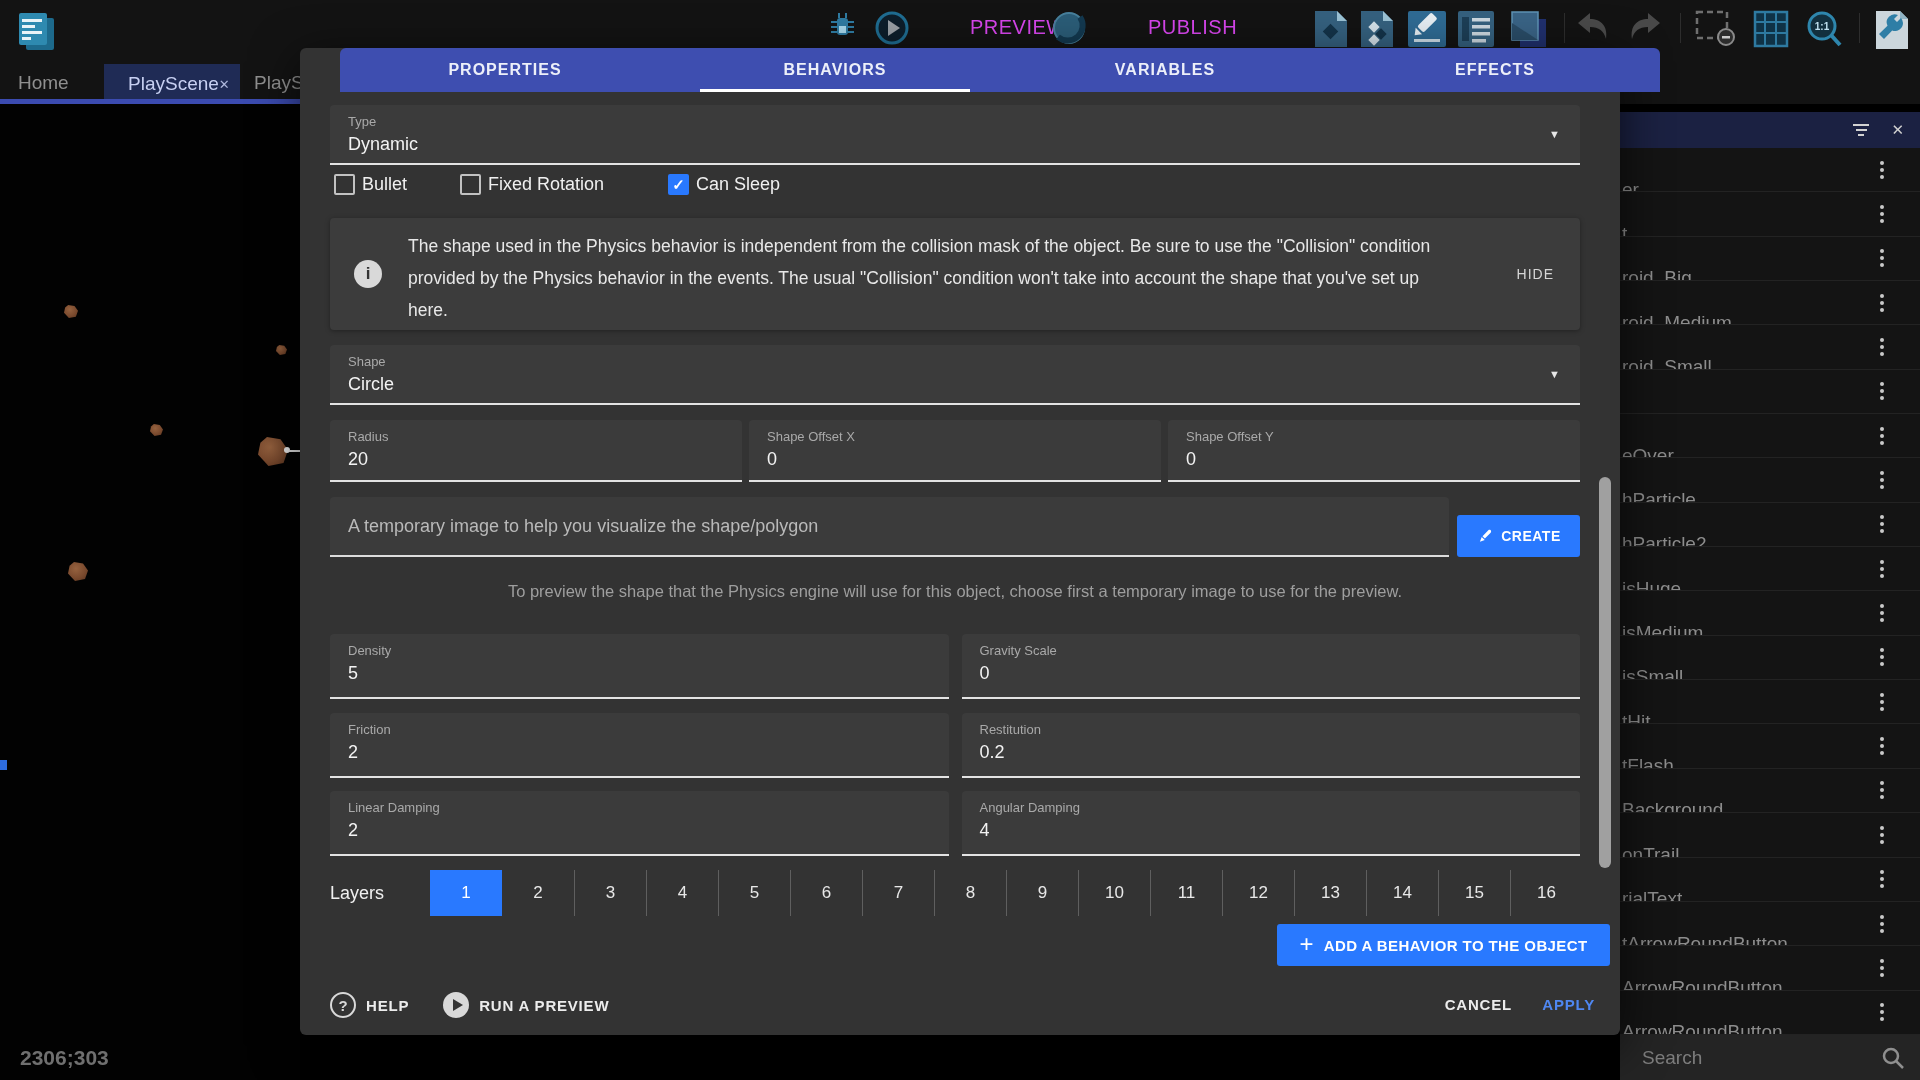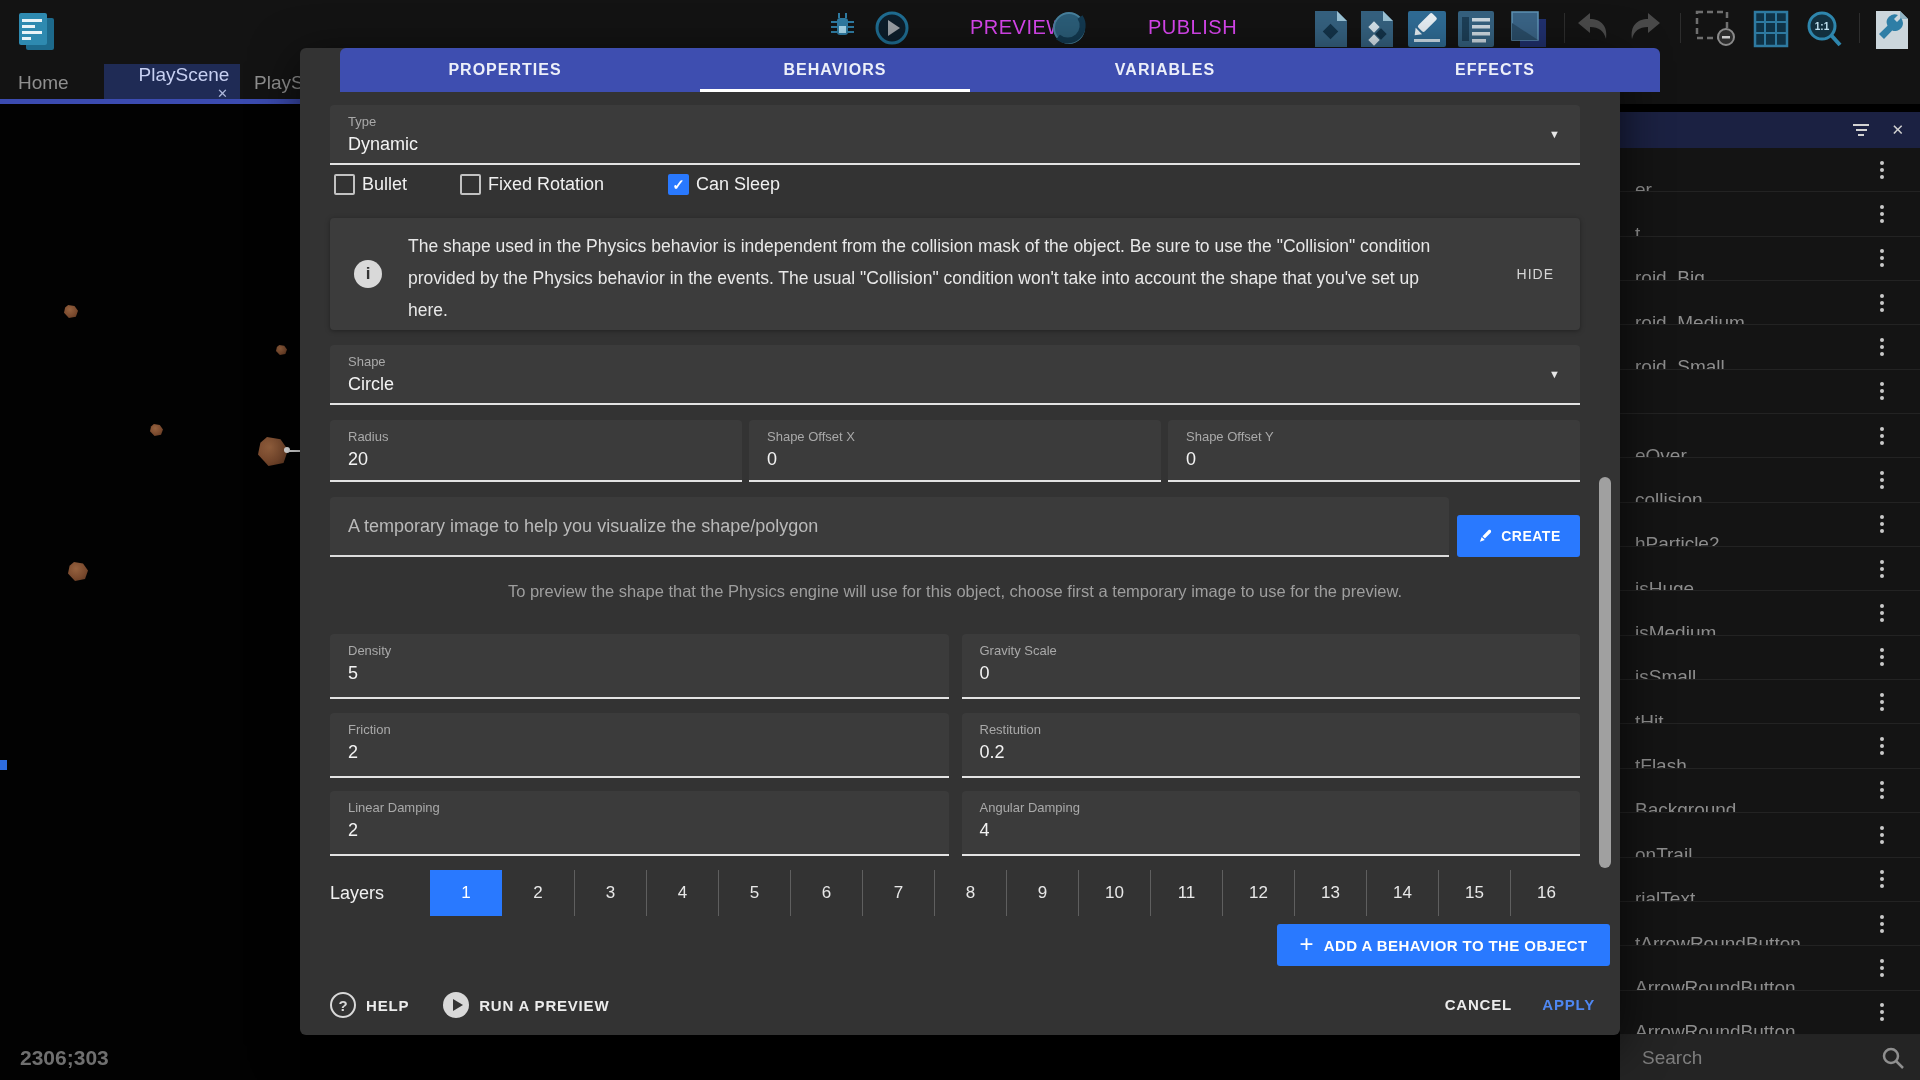--- a/index.html
+++ b/index.html
@@ -10,21 +10,21 @@
     -webkit-font-smoothing:antialiased;
   }
   
   .topbar { position:absolute; left:0; top:0; width:1920px; height:104px; background:#131313; }
   .menu-icon { position:absolute; left:16px; top:10px; width:42px; height:44px; }
   .tb-label { position:absolute; top:16px; font-size:20px; color:#d946ef; letter-spacing:.5px;margin-left:48px; }
   .tb-icon { position:absolute; top:9px; }
   .tb-sep { position:absolute; top:13px; width:1px; height:30px; background:#2d2d2d; }
   
   .tab-home { position:absolute; left:18px; top:72px; font-size:19px; color:#8f8f8f; }
-  .tab-active { position:absolute; left:104px; top:64px; width:136px; height:40px; background:#1f2b55; display:flex; align-items:center;flex-direction:column; }
+  .tab-active { position:absolute; left:104px; top:64px; width:136px; height:40px; background:#1f2b55; display:flex; align-items:center; }
   .tab-active .t-lbl { margin-left:24px; font-size:19px; color:#c7d0f2; }
   .tab-active .t-x { margin-left:auto; margin-right:12px; font-size:13px; color:#aeb8dc; }
   .tab-next { position:absolute; left:254px; top:72px; font-size:19px; color:#8f8f8f; white-space:nowrap; }
   .tabbar-accent { position:absolute; left:0; top:99px; width:300px; height:5px; background:#3b4bb0; }
   
   .scene { position:absolute; left:0; top:104px; width:300px; height:976px; background:#020202; overflow:hidden;padding-left:24px; }
   .asteroid { position:absolute; clip-path:polygon(30% 0,75% 8%,100% 45%,85% 90%,35% 100%,0 60%,8% 20%);
     background:radial-gradient(circle at 40% 35%, #96623f 0%, #7a4a2e 55%, #58321c 100%); }
   .sel-line { position:absolute; left:289px; top:346px; width:11px; height:2px; background:#e8e8e8; }
   .sel-dot  { position:absolute; left:284px; top:343px; width:6px; height:6px; border-radius:50%; background:#f0f0f0; }
@@ -32,21 +32,21 @@
   .scene-coords { position:absolute; left:20px; top:942px; font-size:21px; font-weight:bold; color:#6f6f6f; }
   
   .panel { position:absolute; left:1620px; top:112px; width:300px; height:968px; background:#141414; }
   .panel-header { position:absolute; left:0; top:0; width:300px; height:36px; background:#1b2142; display:flex; align-items:center; }
   .filter-icon { margin-left:auto; margin-right:22px; display:flex; flex-direction:column; align-items:center; gap:3px; }
   .filter-icon i { display:block; height:2px; background:#d2d2d2; }
   .filter-icon i:nth-child(1){width:16px}.filter-icon i:nth-child(2){width:11px}.filter-icon i:nth-child(3){width:6px}
   .panel-close { margin-right:16px; font-size:15px; color:#d0d0d0; }
   .panel-list { position:absolute; left:0; top:36px; width:300px; height:887px; overflow:hidden; }
   .p-row { height:44.35px; border-bottom:1px solid #232323; display:flex; align-items:center; overflow:hidden; }
-  .p-row .p-lbl { font-size:19px; color:#8d8d8d; padding-left:15px; white-space:nowrap;margin-top:40px; }
+  .p-row .p-lbl { font-size:19px; color:#8d8d8d; padding-left:2px; white-space:nowrap;margin-top:40px; }
   .p-dots { margin-left:auto; margin-right:36px; display:flex; flex-direction:column; gap:3px; }
   .p-dots i { width:4px; height:4px; border-radius:50%; background:#c9c9c9; }
   .panel-search { position:absolute; left:0; top:923px; width:300px; height:45px; background:#242424; display:flex; align-items:center; }
   .panel-search input { background:transparent; border:none; outline:none; color:#b5b5b5; font-size:19px;
     font-family:"Liberation Sans",sans-serif; margin-left:20px; width:220px; }
   .panel-search input::placeholder { color:#7d7d7d; }
   
   .dialog { position:absolute; left:300px; top:48px; width:1320px; height:987px; background:#333333;
     border-radius:6px; box-shadow:0 12px 48px rgba(0,0,0,.65); }
   .dlg-header { position:absolute; left:0; top:0; width:1320px; height:44px; background:#3e4eb0;
@@ -297,21 +297,21 @@
         </div>
         <div class="p-row">
           <span class="p-lbl">eOver</span>
           <span class="p-dots">
             <i></i>
             <i></i>
             <i></i>
           </span>
         </div>
         <div class="p-row">
-          <span class="p-lbl">collision</span>
+          <span class="p-lbl">hParticle</span>
           <span class="p-dots">
             <i></i>
             <i></i>
             <i></i>
           </span>
         </div>
         <div class="p-row">
           <span class="p-lbl">hParticle2</span>
           <span class="p-dots">
             <i></i>

